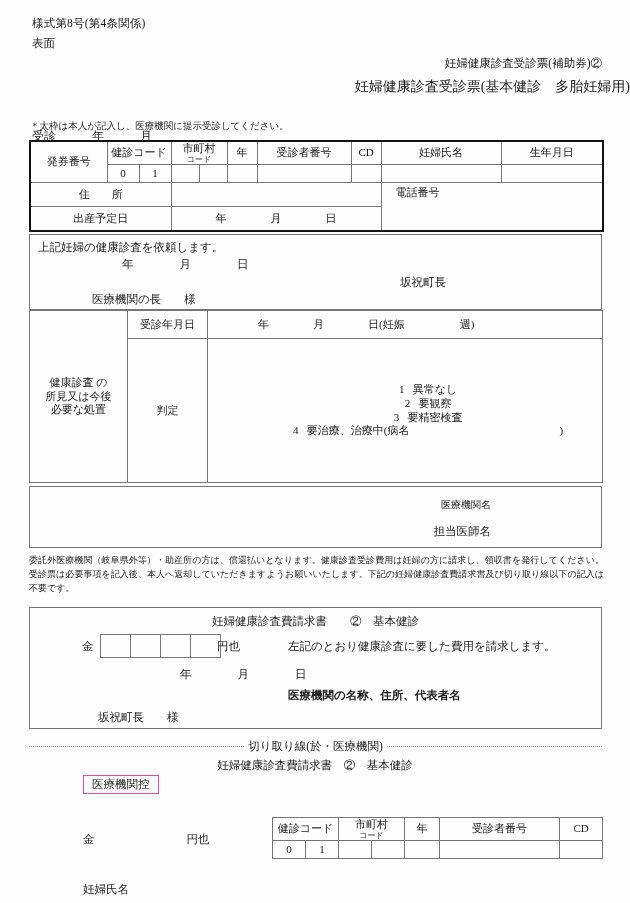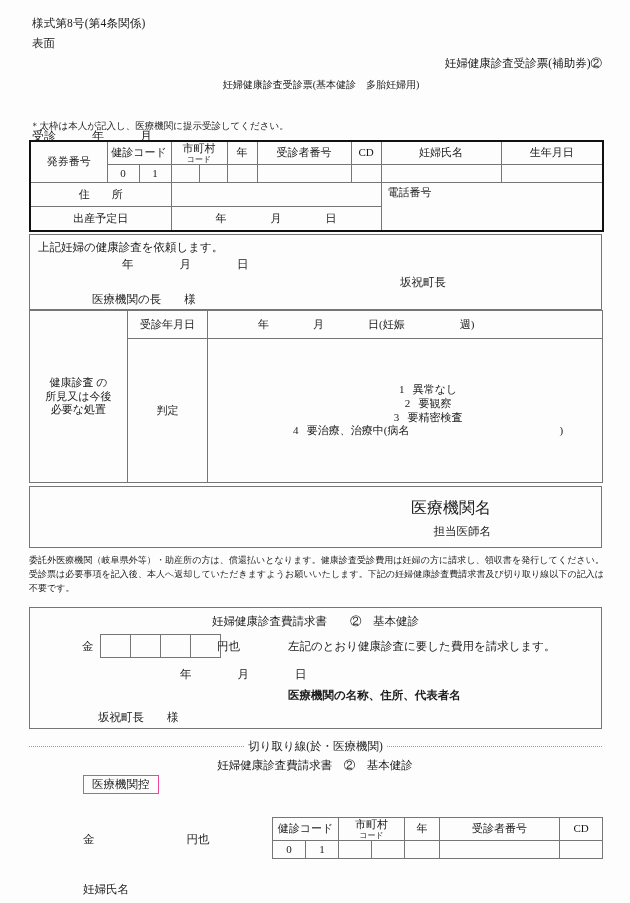--- a/index.html
+++ b/index.html
@@ -32,22 +32,22 @@
   .hdr-side {
     position: absolute; left: 32px; top: 36px;
     font-size: 11.5px;
   }
   .hdr-voucher {
     position: absolute; right: 28px; top: 56px;
     font-size: 11.5px;
   }
   .hdr-title {
     position: absolute; left: 12px; right: 0; top: 78px;
-    text-align: center;
-    font-size: 10px;
+    text-align: right;
+    font-size: 14px;
   }
   .recv-line {
     position: absolute; left: 32px; top: 100px;
     font-size: 12px;
     white-space: pre;
     margin-top: 28px;
   }
   .code-label {
     position: absolute; left: 145px; top: 100px;
     font-size: 12px;
@@ -125,21 +125,21 @@
   .date-row-inner { white-space: pre; font-size: 11.5px; }
 
   
   .sign-box {
     position: absolute;
     left: 29px; top: 486px;
     width: 573px; height: 62px;
     border: 1px solid #767676;
     box-sizing: border-box;
   }
-  .sign-1 { position: absolute; right: 110px; top: 11px; font-size: 16px; margin-left: 36px; }
+  .sign-1 { position: absolute; right: 110px; top: 11px; font-size: 10px; margin-left: 36px; }
   .sign-2 { position: absolute; right: 110px; top: 37px; font-size: 11.5px; }
 
   
   .fineprint {
     position: absolute;
     left: 29px; top: 554px;
     width: 575px;
     font-size: 9px;
     line-height: 1.55;
     text-align: justify;
@@ -252,21 +252,21 @@
         <td></td>
         <td></td>
         <td></td>
         <td></td>
         <td></td>
         <td></td>
       </tr>
       <tr>
         <td colspan="3" style="height:23px">住　　所</td>
         <td colspan="5"></td>
-        <td colspan="2" rowspan="2" style="text-align:left;padding-left:6px;vertical-align:top;padding-top:3px">電話番号</td>
+        <td colspan="2" rowspan="2" style="text-align:left;padding-left:14px;vertical-align:top;padding-top:3px">電話番号</td>
       </tr>
       <tr>
         <td colspan="3" style="height:23px">出産予定日</td>
         <td colspan="5" class="date-row-inner">年　　　　月　　　　日</td>
       </tr>
     </tbody>
   </table>
 
   <div class="req-box">
     <div class="req-l1">上記妊婦の健康診査を依頼します。</div>

